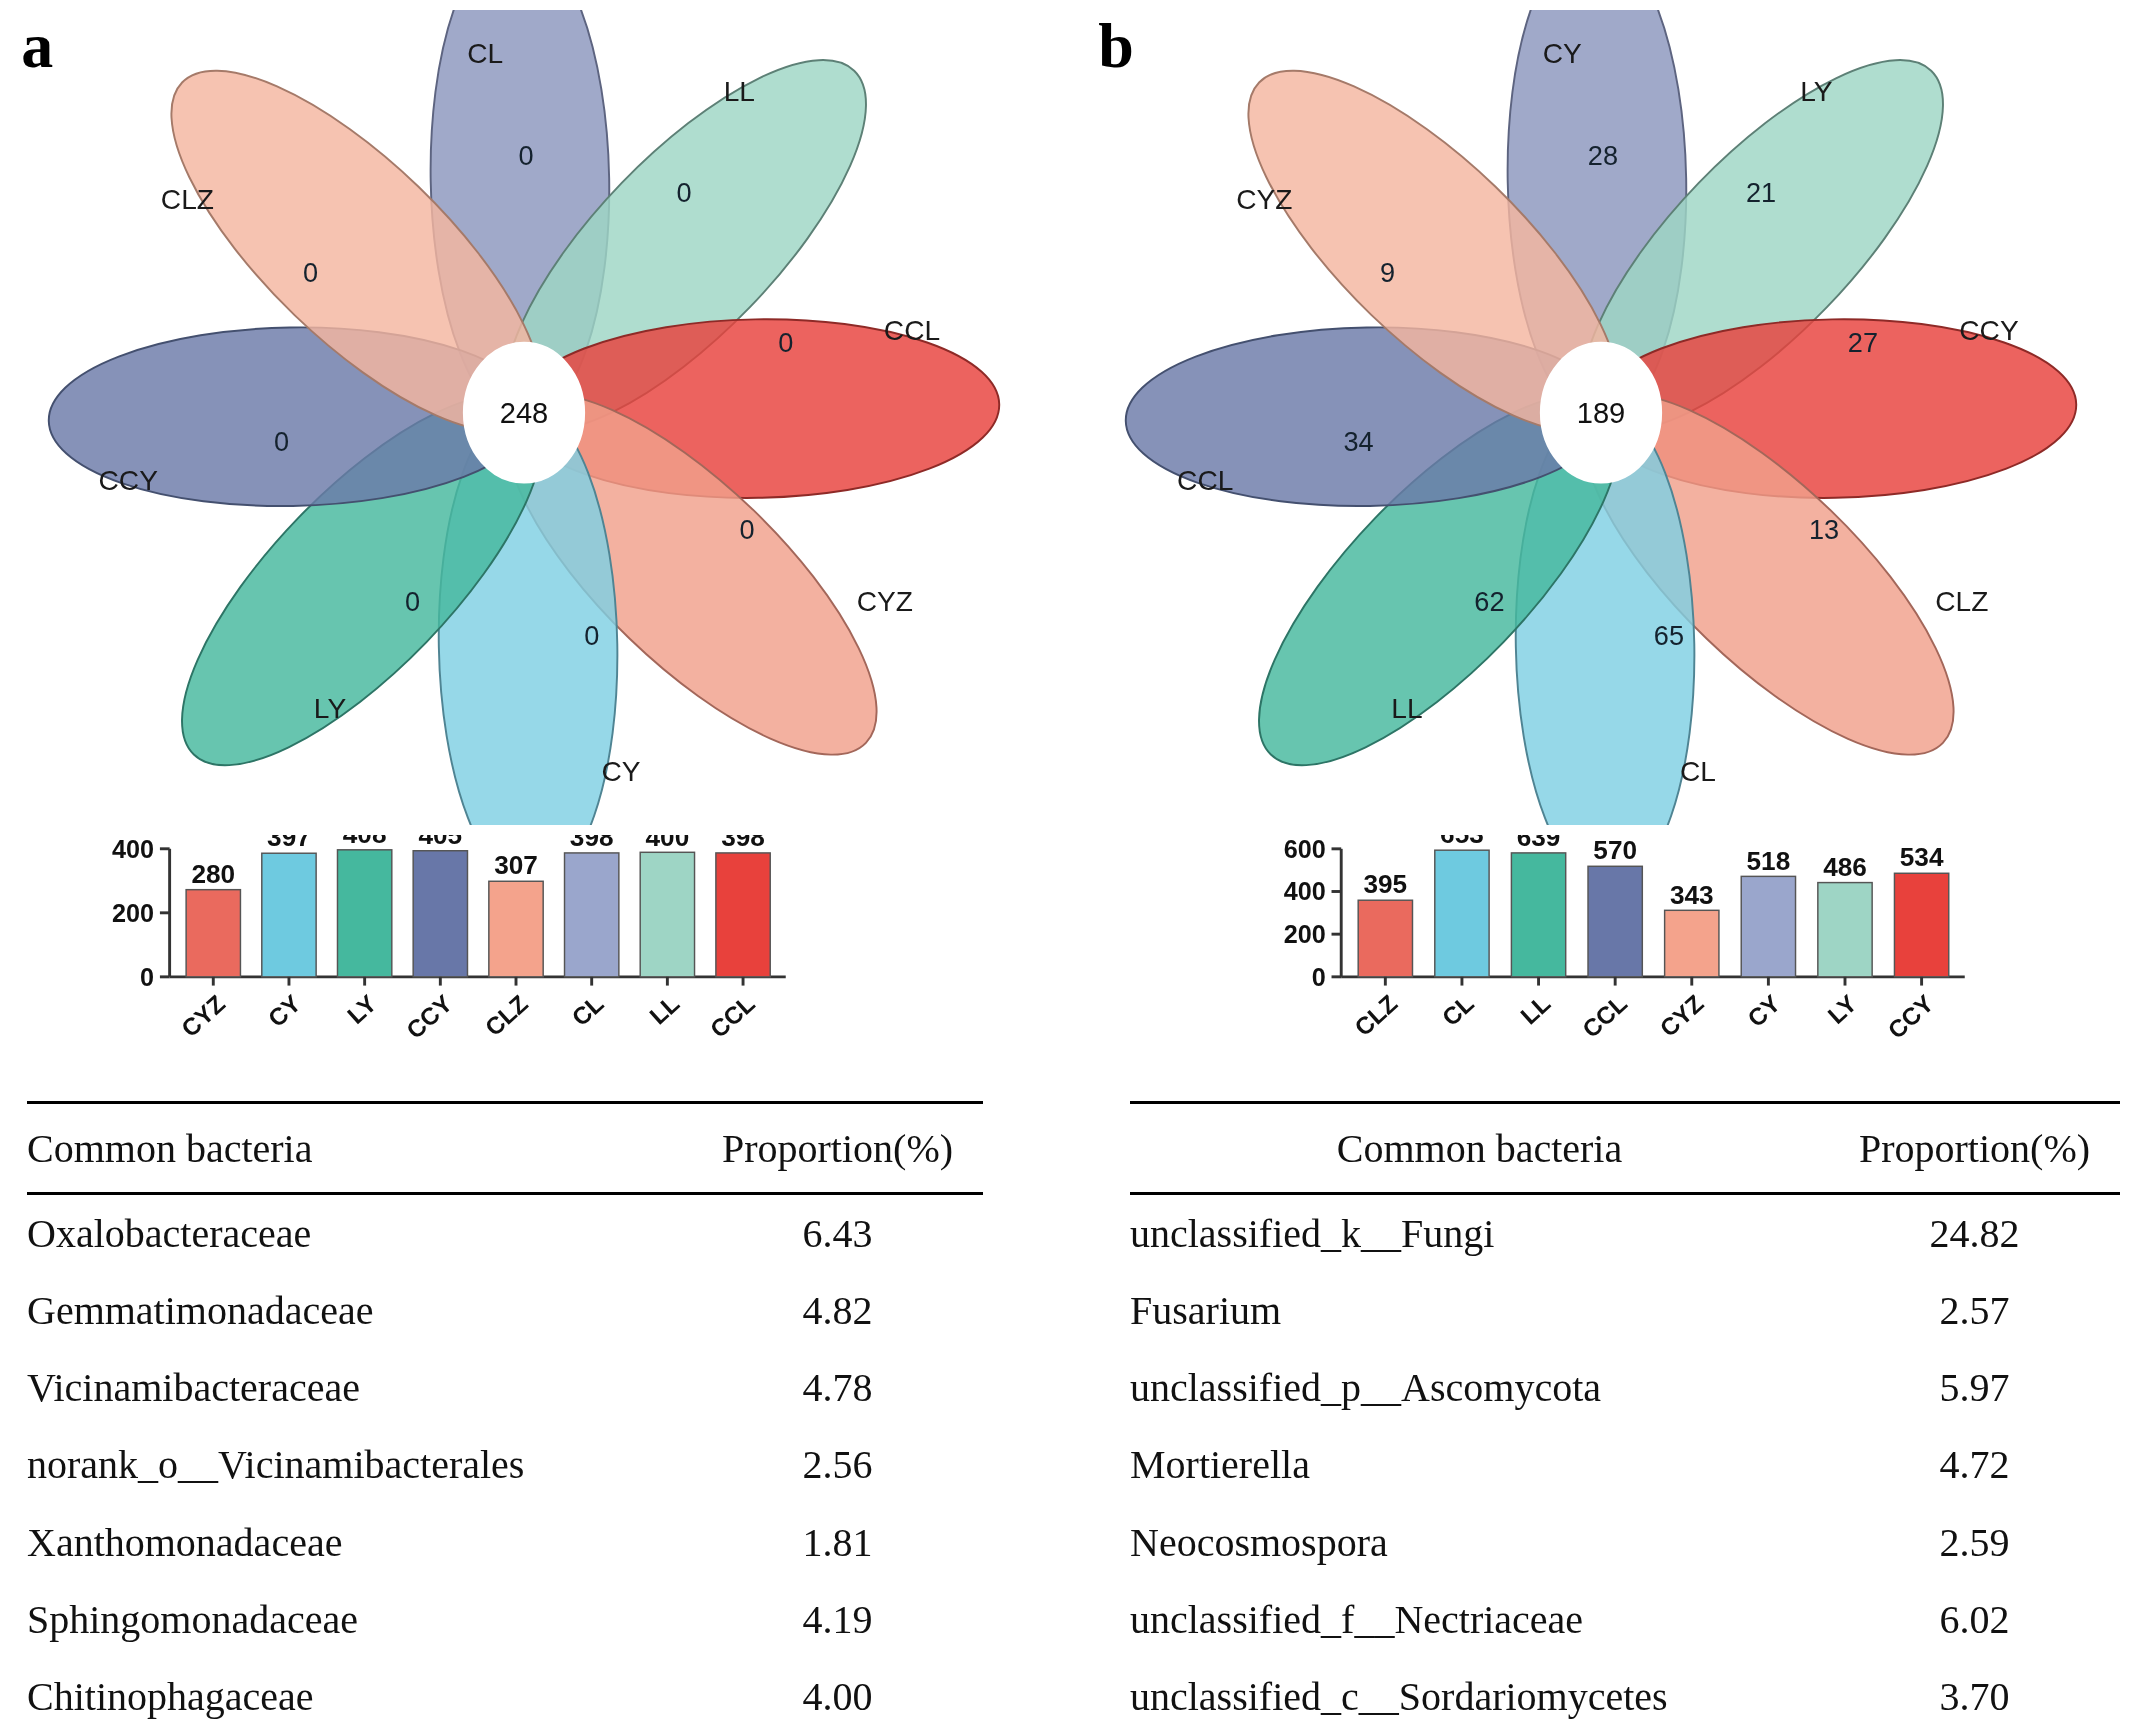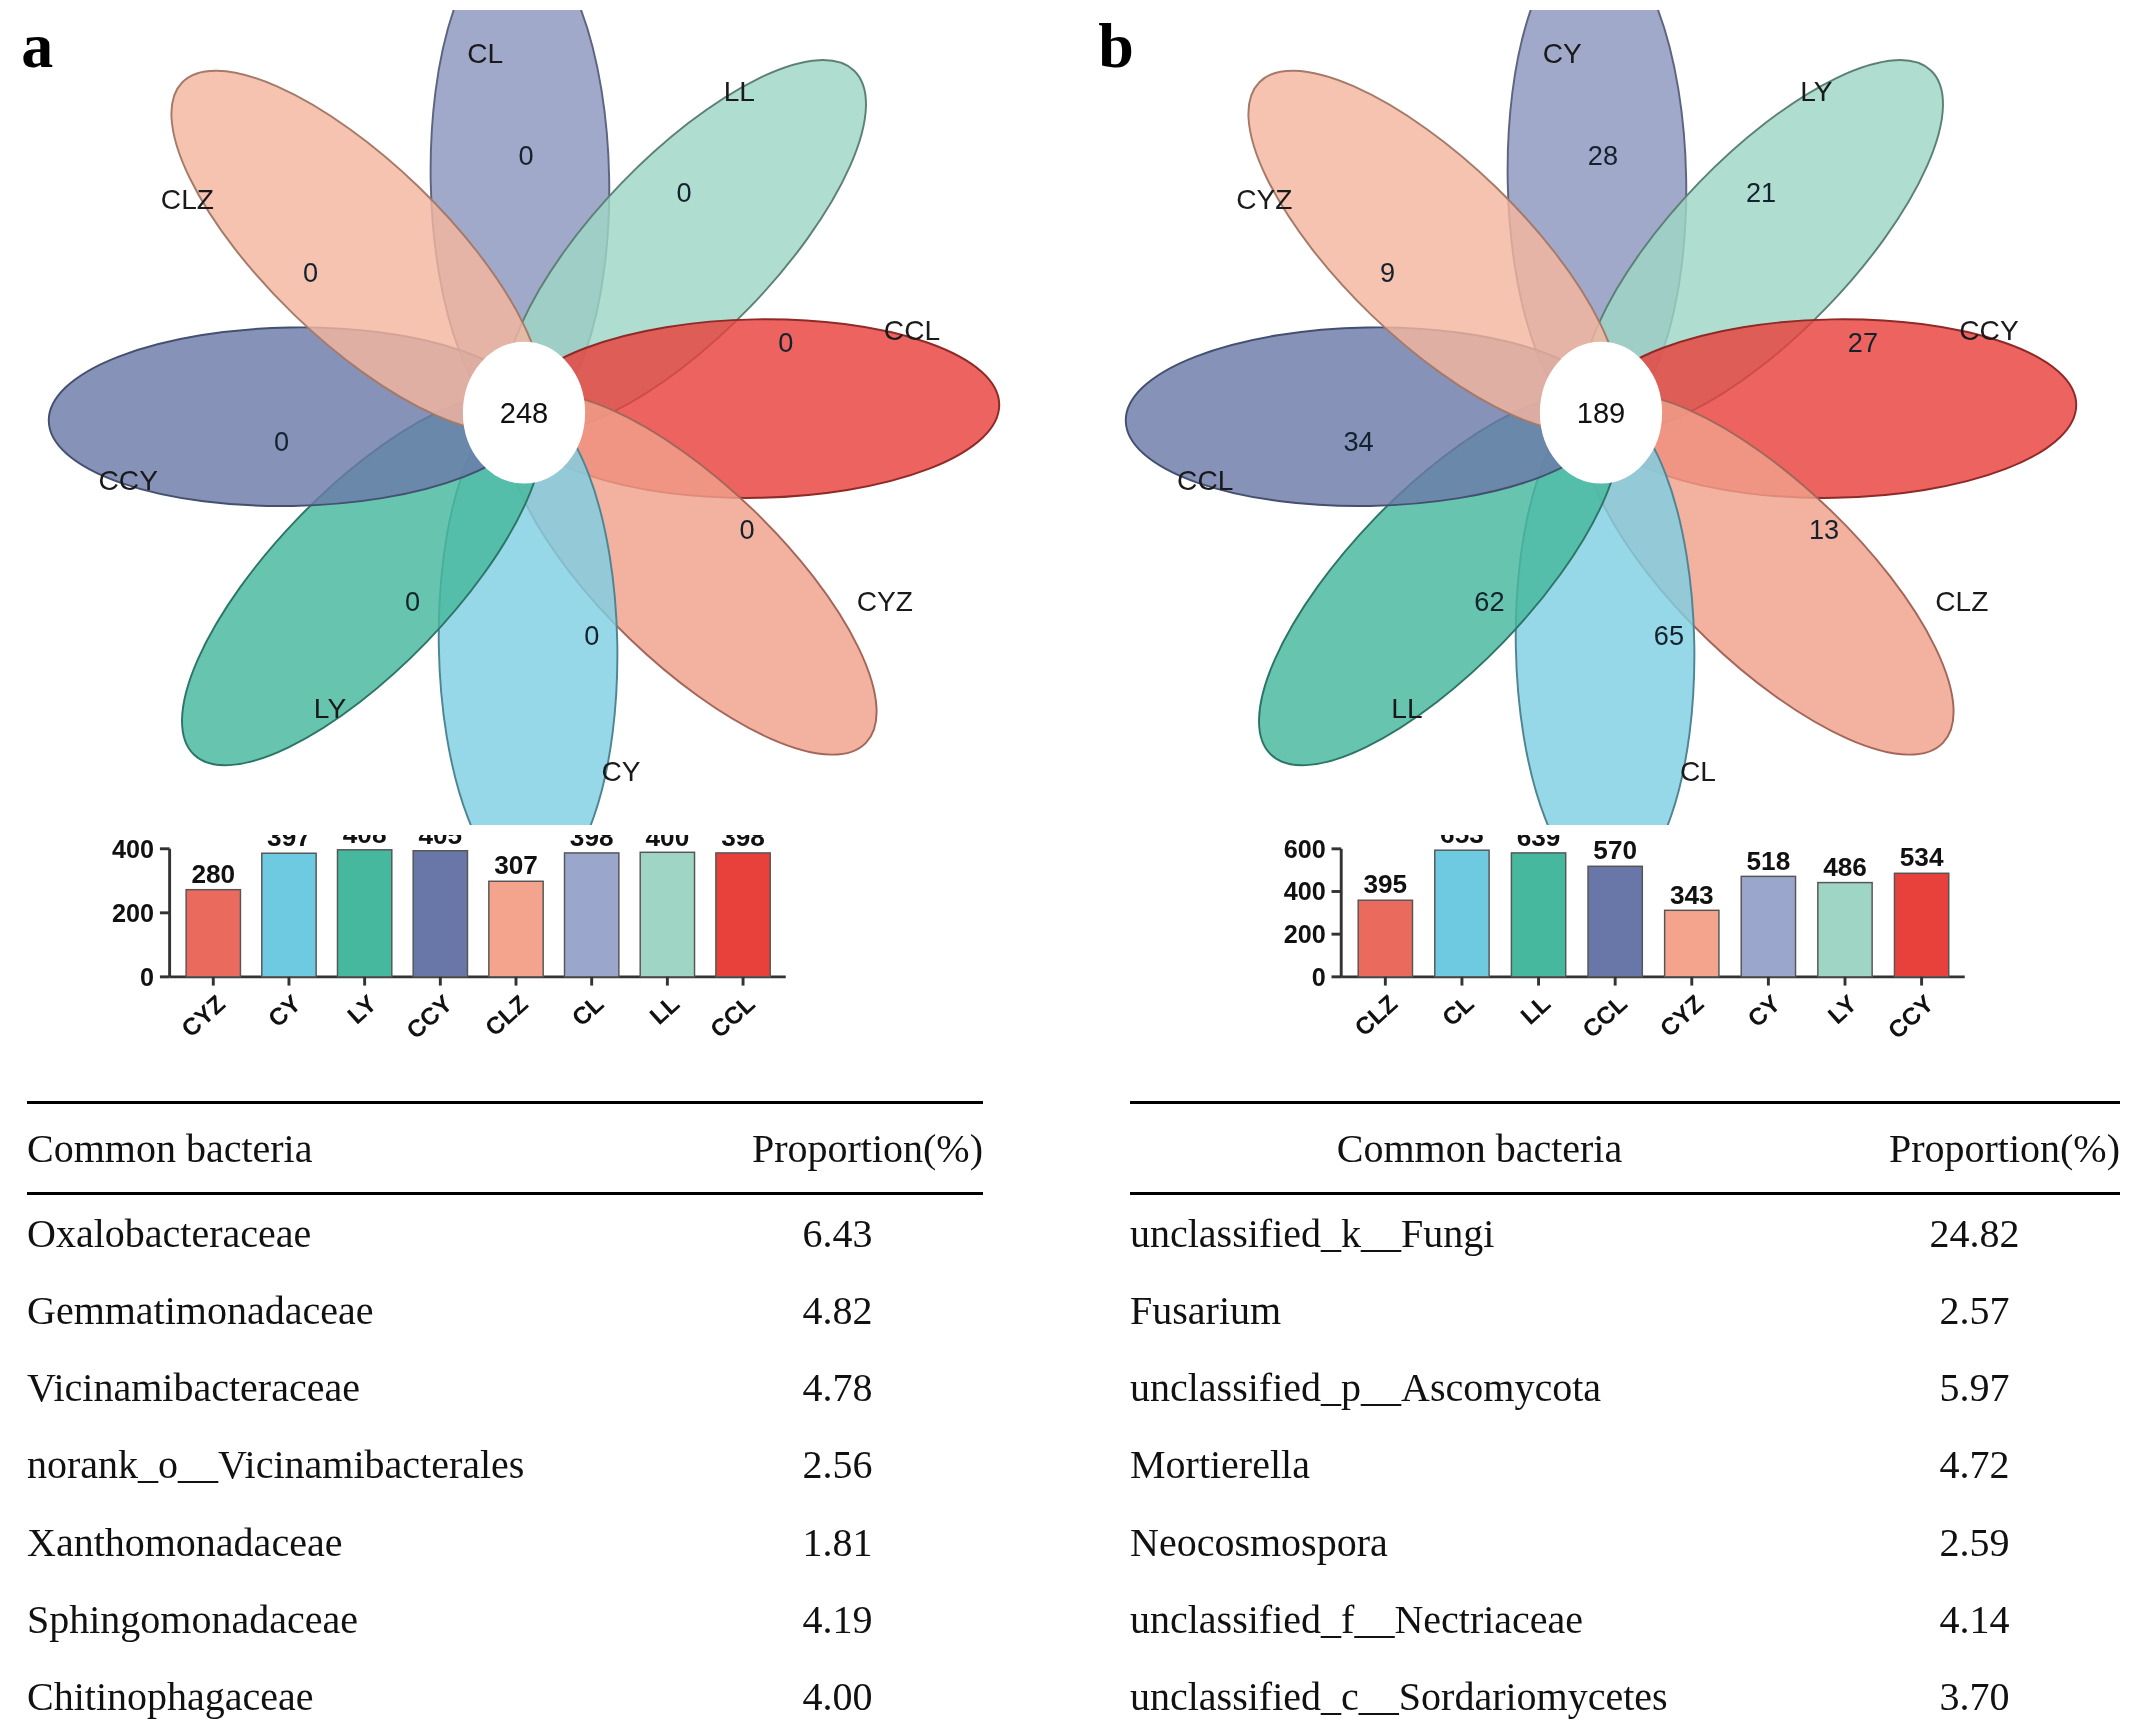--- a/index.html
+++ b/index.html
@@ -108,21 +108,21 @@
     font-size: 40px;
   }
   table.data-table thead th {
     font-weight: normal;
     padding: 21.3px 0 19.4px 0;
     border-top: 3.9px solid #000;
     border-bottom: 3.9px solid #000;
     text-align: left;
     margin-left: 43px;
   }
-  table.data-table thead th.col-prop { text-align: right; }
+  table.data-table thead th.col-prop { text-align: center; }
   .panel-b table.data-table thead th.col-name { text-align: center; }
   table.data-table tbody td {
     padding: 15.5px 0 14.6px 0;
     border: none;
     font-family: Liberation Serif, serif;
   }
   table.data-table tbody td.col-prop { text-align: center; }
   table.data-table tbody tr:last-child td {
     border-bottom: 3.9px solid #000;
     padding-bottom: 19.4px;
@@ -386,21 +386,21 @@
             <tr>
               <td class="col-name">Mortierella</td>
               <td class="col-prop">4.72</td>
             </tr>
             <tr>
               <td class="col-name">Neocosmospora</td>
               <td class="col-prop">2.59</td>
             </tr>
             <tr>
               <td class="col-name">unclassified_f__Nectriaceae</td>
-              <td class="col-prop">4.14</td>
+              <td class="col-prop">6.02</td>
             </tr>
             <tr>
               <td class="col-name">unclassified_c__Sordariomycetes</td>
               <td class="col-prop">3.70</td>
             </tr>
           </tbody>
       </table>
     </div>
   </div>
 </div>

